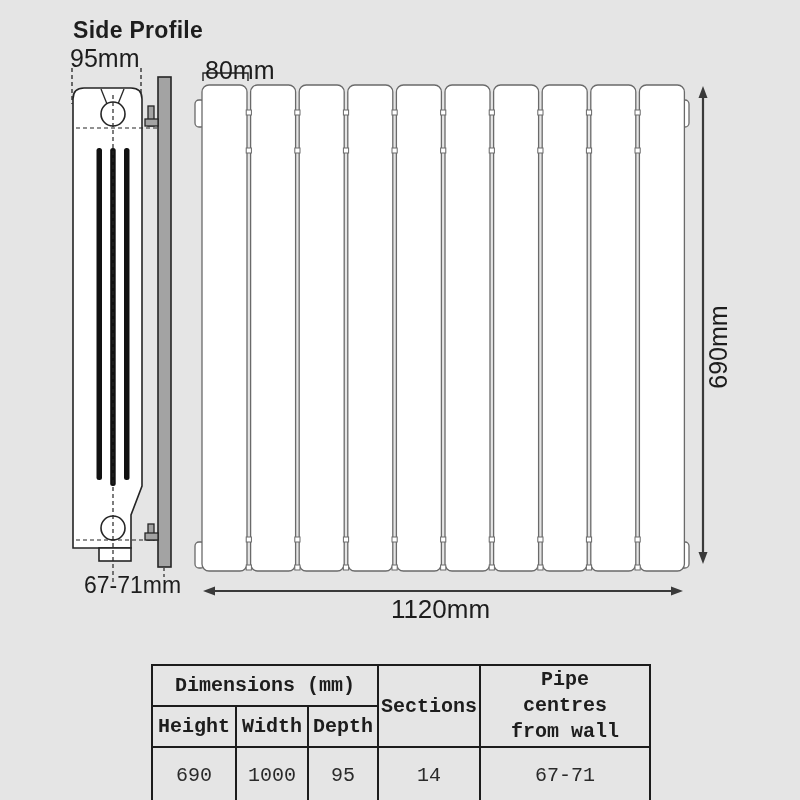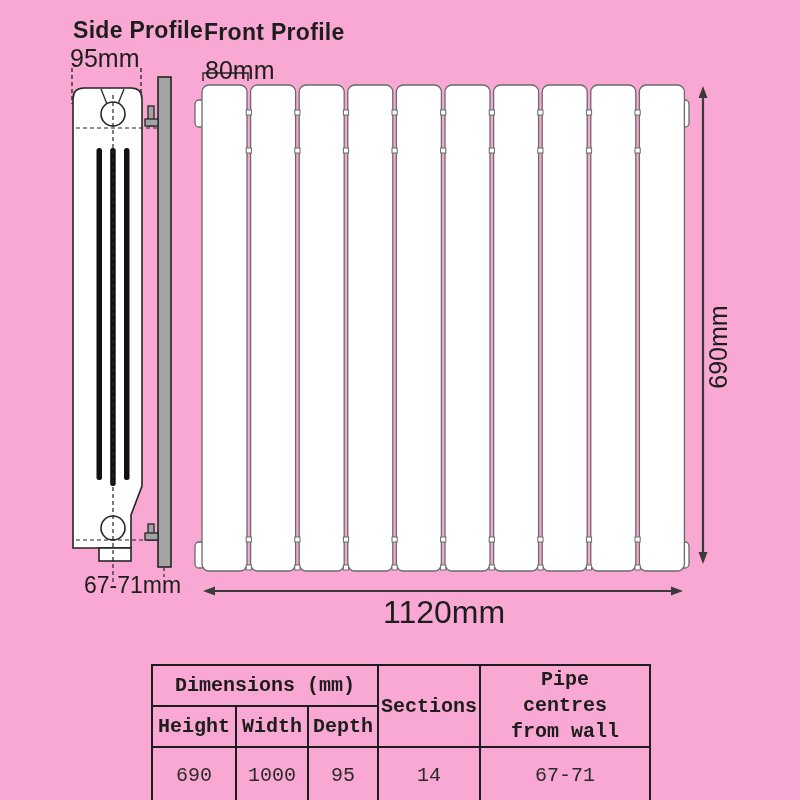--- a/index.html
+++ b/index.html
@@ -1,17 +1,17 @@
 <!DOCTYPE html>
 <html><head>
 <meta charset="utf-8">
 <style>
   html,body{margin:0;padding:0;background:#fff;}
   .canvas{
-    position:relative;width:800px;height:800px;background:#f9a8d4;overflow:hidden;
+    position:relative;width:800px;height:800px;background:#e5e5e5;overflow:hidden;
     font-family:"Liberation Sans", sans-serif;color:#1c1c1c;
   }
   .lbl{position:absolute;white-space:nowrap;color:#1d1d1d;}
   .profile-title{font-size:23px;font-weight:600;letter-spacing:0.3px;}
   .dim-label{font-size:25px;font-weight:400;}
   .rot{transform:rotate(-90deg);text-align:center;}
   svg{position:absolute;left:0;top:0;}
 
   table.spec{
     position:absolute;left:151px;top:664px;width:498px;height:122px;
@@ -136,28 +136,27 @@
     <g stroke="#3a3a3a" fill="#3a3a3a">
       <line x1="210" y1="591" x2="676" y2="591" stroke-width="2.2"></line>
       <polygon points="203,591 215,586.5 215,595.5" stroke="none"></polygon>
       <polygon points="683,591 671,586.5 671,595.5" stroke="none"></polygon>
     </g>
   </svg>
 
   <div class="lbl profile-title" style="left:73px;top:17px">Side Profile</div>
   <div class="lbl dim-label" style="left:70px;top:44px">95mm</div>
 
-  <div class="lbl profile-title" style="left:204px;top:19px">Front Profile</div>
   <div class="lbl dim-label" style="left:205px;top:56px">80mm</div>
 
   <div class="lbl dim-label" style="left:84px;top:572px;font-size:23px">67-71mm</div>
 
   <div class="lbl dim-label rot" style="left:657px;top:334px;width:120px;height:26px">690mm</div>
 
-  <div class="lbl dim-label" style="left:383px;top:594px;width:115px;text-align:center;font-size:32px">1120mm</div>
+  <div class="lbl dim-label" style="left:383px;top:594px;width:115px;text-align:center;font-size:26px">1120mm</div>
 
   <table class="spec">
     <colgroup>
       <col style="width:84px">
         <col style="width:72px">
         <col style="width:70px">
       <col style="width:102px">
         <col style="width:170px">
     </colgroup>
     <tbody>

